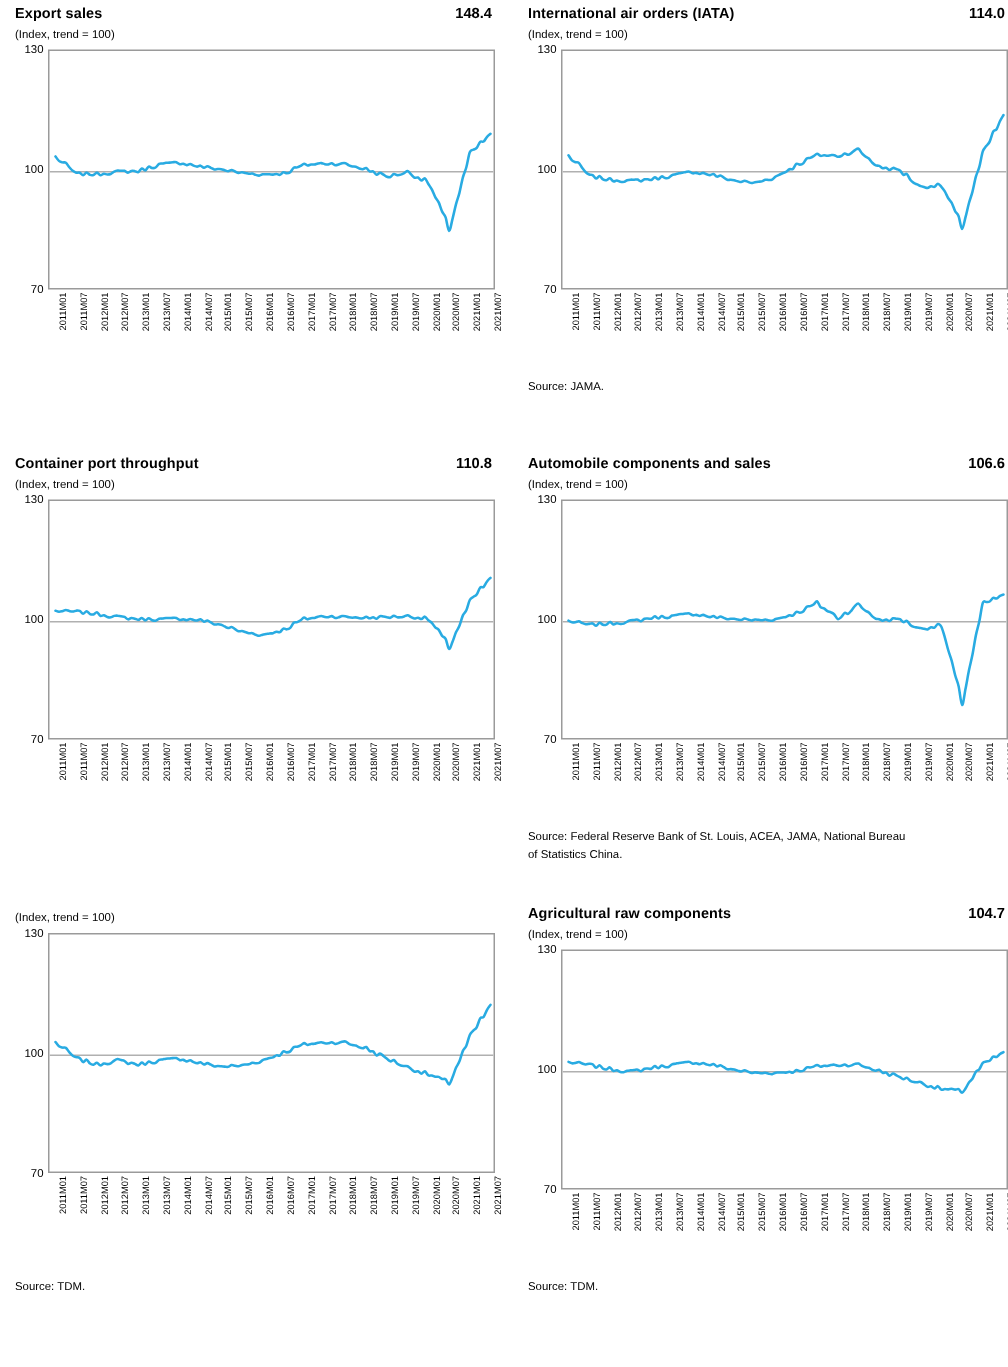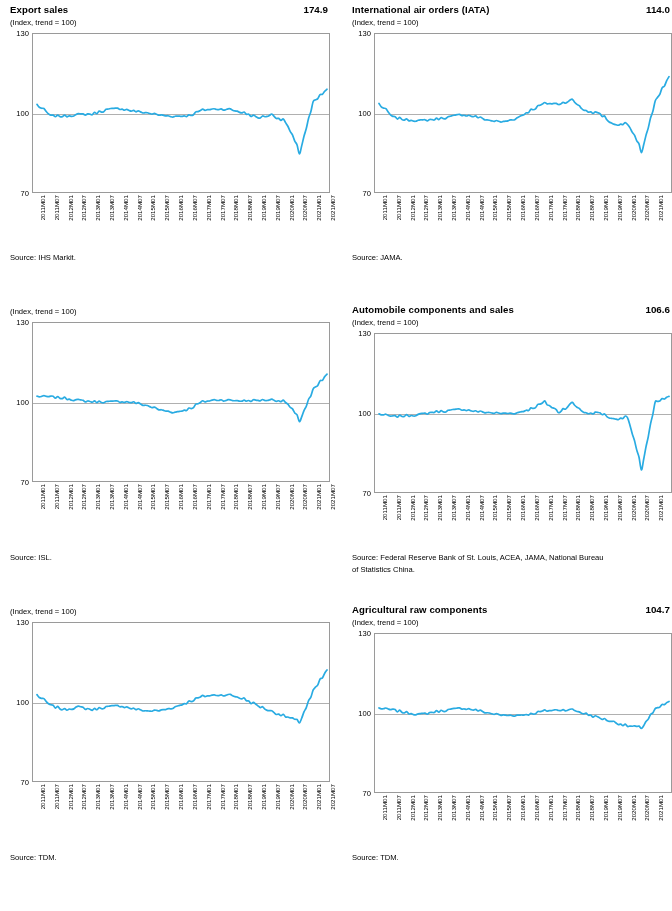--- a/index.html
+++ b/index.html
@@ -118,21 +118,21 @@
   .source-line2 { display: block; }
 </style>
 </head>
 <body>
 
 <div class="grid">
 
   <div class="panel">
     <div class="panel-head">
       <span class="panel-title">Export sales</span>
-      <span class="panel-value">174.9</span>
+      <span class="panel-value">148.4</span>
     </div>
     <div class="panel-sub">(Index, trend = 100)</div>
     <div class="plot-wrap">
       <div class="yaxis">
           <div class="ylabel" style="top: 0px;">130</div>
           <div class="ylabel" style="top: 80px;">100</div>
           <div class="ylabel" style="top: 160px;">70</div>
         </div>
       <div class="frame">
           <div class="zeroline" style="top: 80px;"></div>
@@ -157,24 +157,20 @@
           <div class="xtick" style="left: 186.524px;">2017M07</div>
           <div class="xtick" style="left: 200.333px;">2018M01</div>
           <div class="xtick" style="left: 214.143px;">2018M07</div>
           <div class="xtick" style="left: 227.952px;">2019M01</div>
           <div class="xtick" style="left: 241.762px;">2019M07</div>
           <div class="xtick" style="left: 255.571px;">2020M01</div>
           <div class="xtick" style="left: 269.381px;">2020M07</div>
           <div class="xtick" style="left: 283.19px;">2021M01</div>
           <div class="xtick" style="left: 297px;">2021M07</div>
         </div>
-    </div>
-    <div class="source" style="top:248px">
-      <span>Source:  IHS Markit.</span>
-      <span class="source-line2"></span>
     </div>
   </div>
 
   <div class="panel">
     <div class="panel-head">
       <span class="panel-title">International air orders (IATA)</span>
       <span class="panel-value">114.0</span>
     </div>
     <div class="panel-sub">(Index, trend = 100)</div>
     <div class="plot-wrap">
@@ -214,20 +210,24 @@
           <div class="xtick" style="left: 297px;">2021M07</div>
         </div>
     </div>
     <div class="source" style="top:248px">
       <span>Source: JAMA.</span>
       <span class="source-line2"></span>
     </div>
   </div>
 
   <div class="panel">
+    <div class="panel-head">
+      <span class="panel-title">Container port throughput</span>
+      <span class="panel-value">110.8</span>
+    </div>
     <div class="panel-sub">(Index, trend = 100)</div>
     <div class="plot-wrap">
       <div class="yaxis">
           <div class="ylabel" style="top: 0px;">130</div>
           <div class="ylabel" style="top: 80px;">100</div>
           <div class="ylabel" style="top: 160px;">70</div>
         </div>
       <div class="frame">
           <div class="zeroline" style="top: 80px;"></div>
           <svg width="298" height="160">
@@ -251,24 +251,20 @@
           <div class="xtick" style="left: 186.524px;">2017M07</div>
           <div class="xtick" style="left: 200.333px;">2018M01</div>
           <div class="xtick" style="left: 214.143px;">2018M07</div>
           <div class="xtick" style="left: 227.952px;">2019M01</div>
           <div class="xtick" style="left: 241.762px;">2019M07</div>
           <div class="xtick" style="left: 255.571px;">2020M01</div>
           <div class="xtick" style="left: 269.381px;">2020M07</div>
           <div class="xtick" style="left: 283.19px;">2021M01</div>
           <div class="xtick" style="left: 297px;">2021M07</div>
         </div>
-    </div>
-    <div class="source" style="top:248px">
-      <span>Source: ISL.</span>
-      <span class="source-line2"></span>
     </div>
   </div>
 
   <div class="panel">
     <div class="panel-head">
       <span class="panel-title">Automobile components and sales</span>
       <span class="panel-value">106.6</span>
     </div>
     <div class="panel-sub">(Index, trend = 100)</div>
     <div class="plot-wrap">

